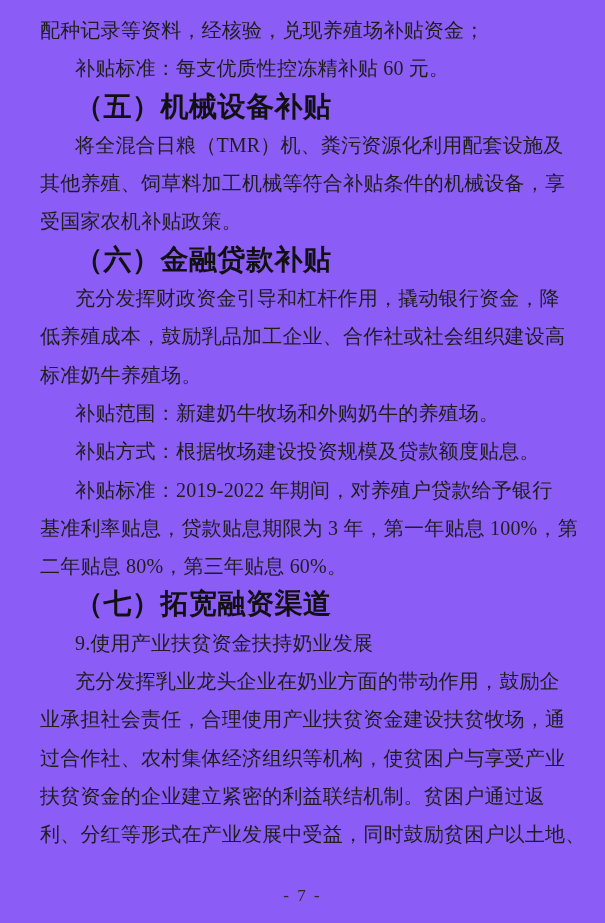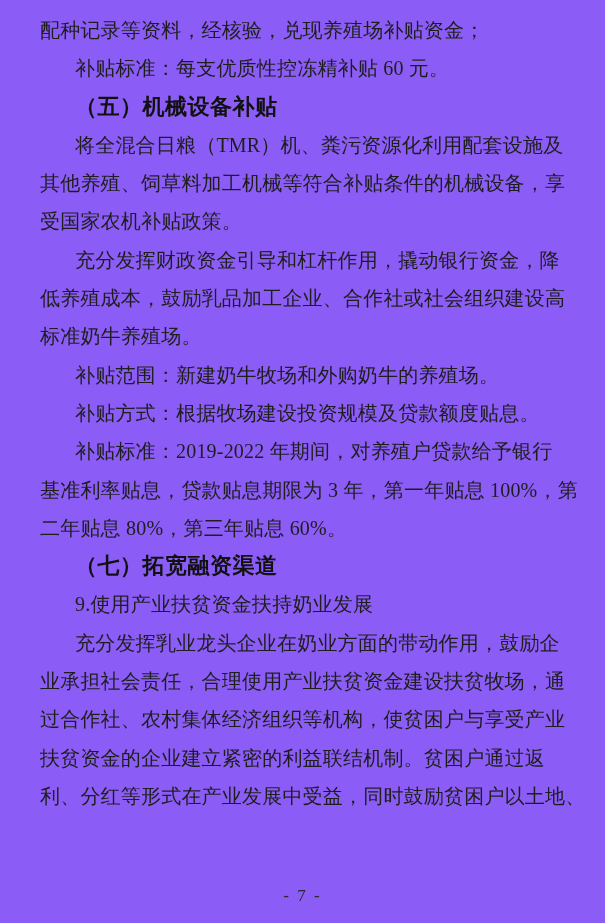--- a/index.html
+++ b/index.html
@@ -29,21 +29,21 @@
     letter-spacing: 0.2px;
     white-space: nowrap;
     color: #1e1e1e;
   }
   .line.indent {
     padding-left: 35px;
   }
   .line.heading {
     font-family: Liberation Sans, sans-serif;
     font-weight: 700;
-    font-size: 22px;
+    font-size: 28px;
     letter-spacing: 0.5px;
     color: #111111;
   }
   .page-number {
     position: absolute;
     top: 886px;
     left: 0;
     width: 100%;
     text-align: center;
     font-size: 17px;
@@ -56,20 +56,21 @@
 <body>
 
 <div class="page">
   <div class="content">
     <div class="line">配种记录等资料，经核验，兑现养殖场补贴资金；</div>
     <div class="line indent">补贴标准：每支优质性控冻精补贴 60 元。</div>
     <div class="line indent heading">（五）机械设备补贴</div>
     <div class="line indent">将全混合日粮（TMR）机、粪污资源化利用配套设施及</div>
     <div class="line">其他养殖、饲草料加工机械等符合补贴条件的机械设备，享</div>
     <div class="line">受国家农机补贴政策。</div>
+    <div class="line indent heading">（六）金融贷款补贴</div>
     <div class="line indent">充分发挥财政资金引导和杠杆作用，撬动银行资金，降</div>
     <div class="line">低养殖成本，鼓励乳品加工企业、合作社或社会组织建设高</div>
     <div class="line">标准奶牛养殖场。</div>
     <div class="line indent">补贴范围：新建奶牛牧场和外购奶牛的养殖场。</div>
     <div class="line indent">补贴方式：根据牧场建设投资规模及贷款额度贴息。</div>
     <div class="line indent">补贴标准：2019-2022 年期间，对养殖户贷款给予银行</div>
     <div class="line">基准利率贴息，贷款贴息期限为 3 年，第一年贴息 100%，第</div>
     <div class="line">二年贴息 80%，第三年贴息 60%。</div>
     <div class="line indent heading">（七）拓宽融资渠道</div>
     <div class="line indent">9.使用产业扶贫资金扶持奶业发展</div>

